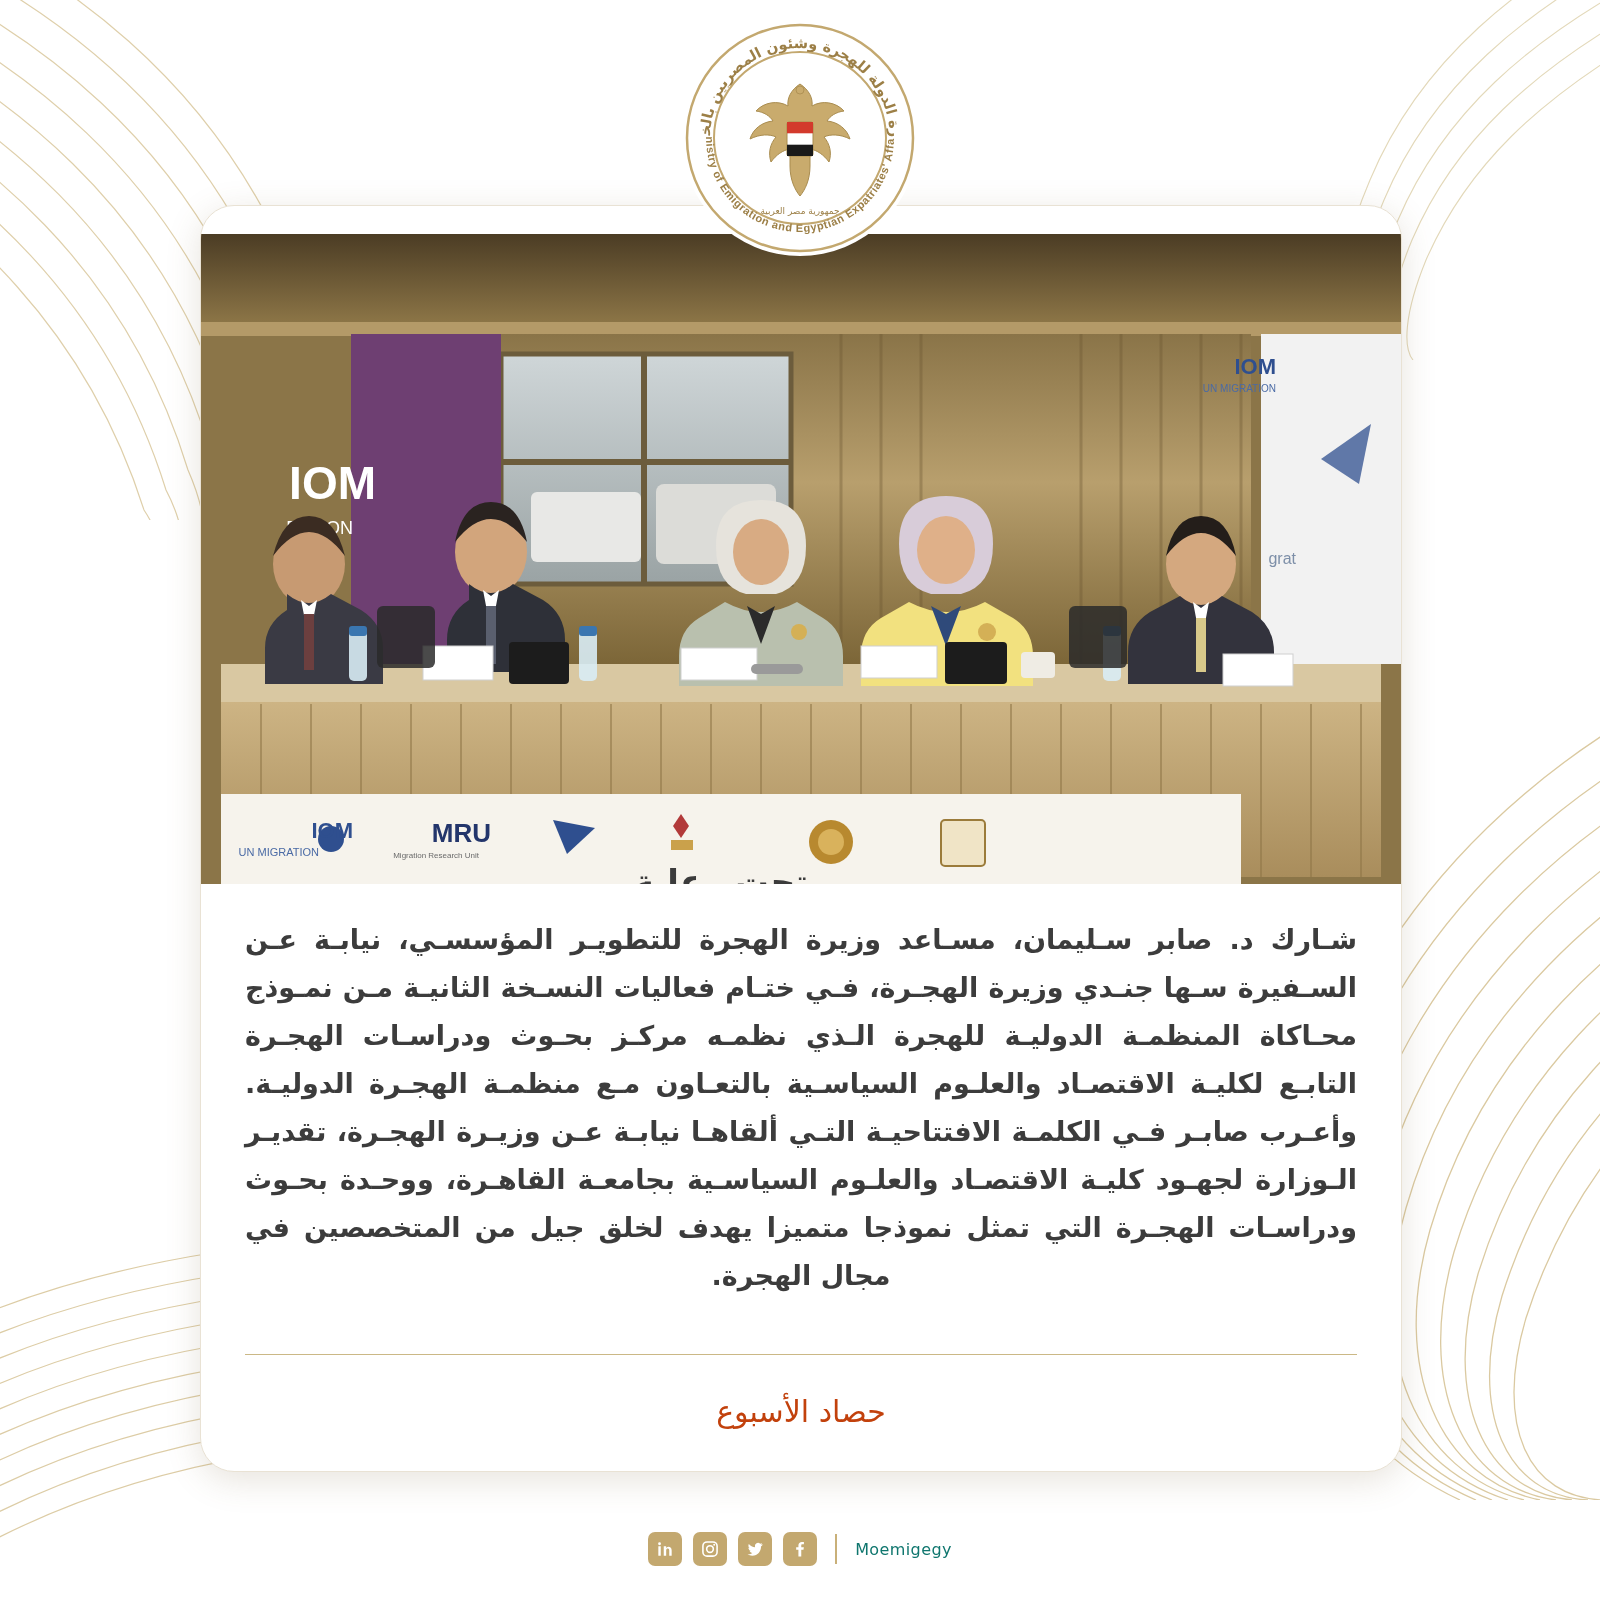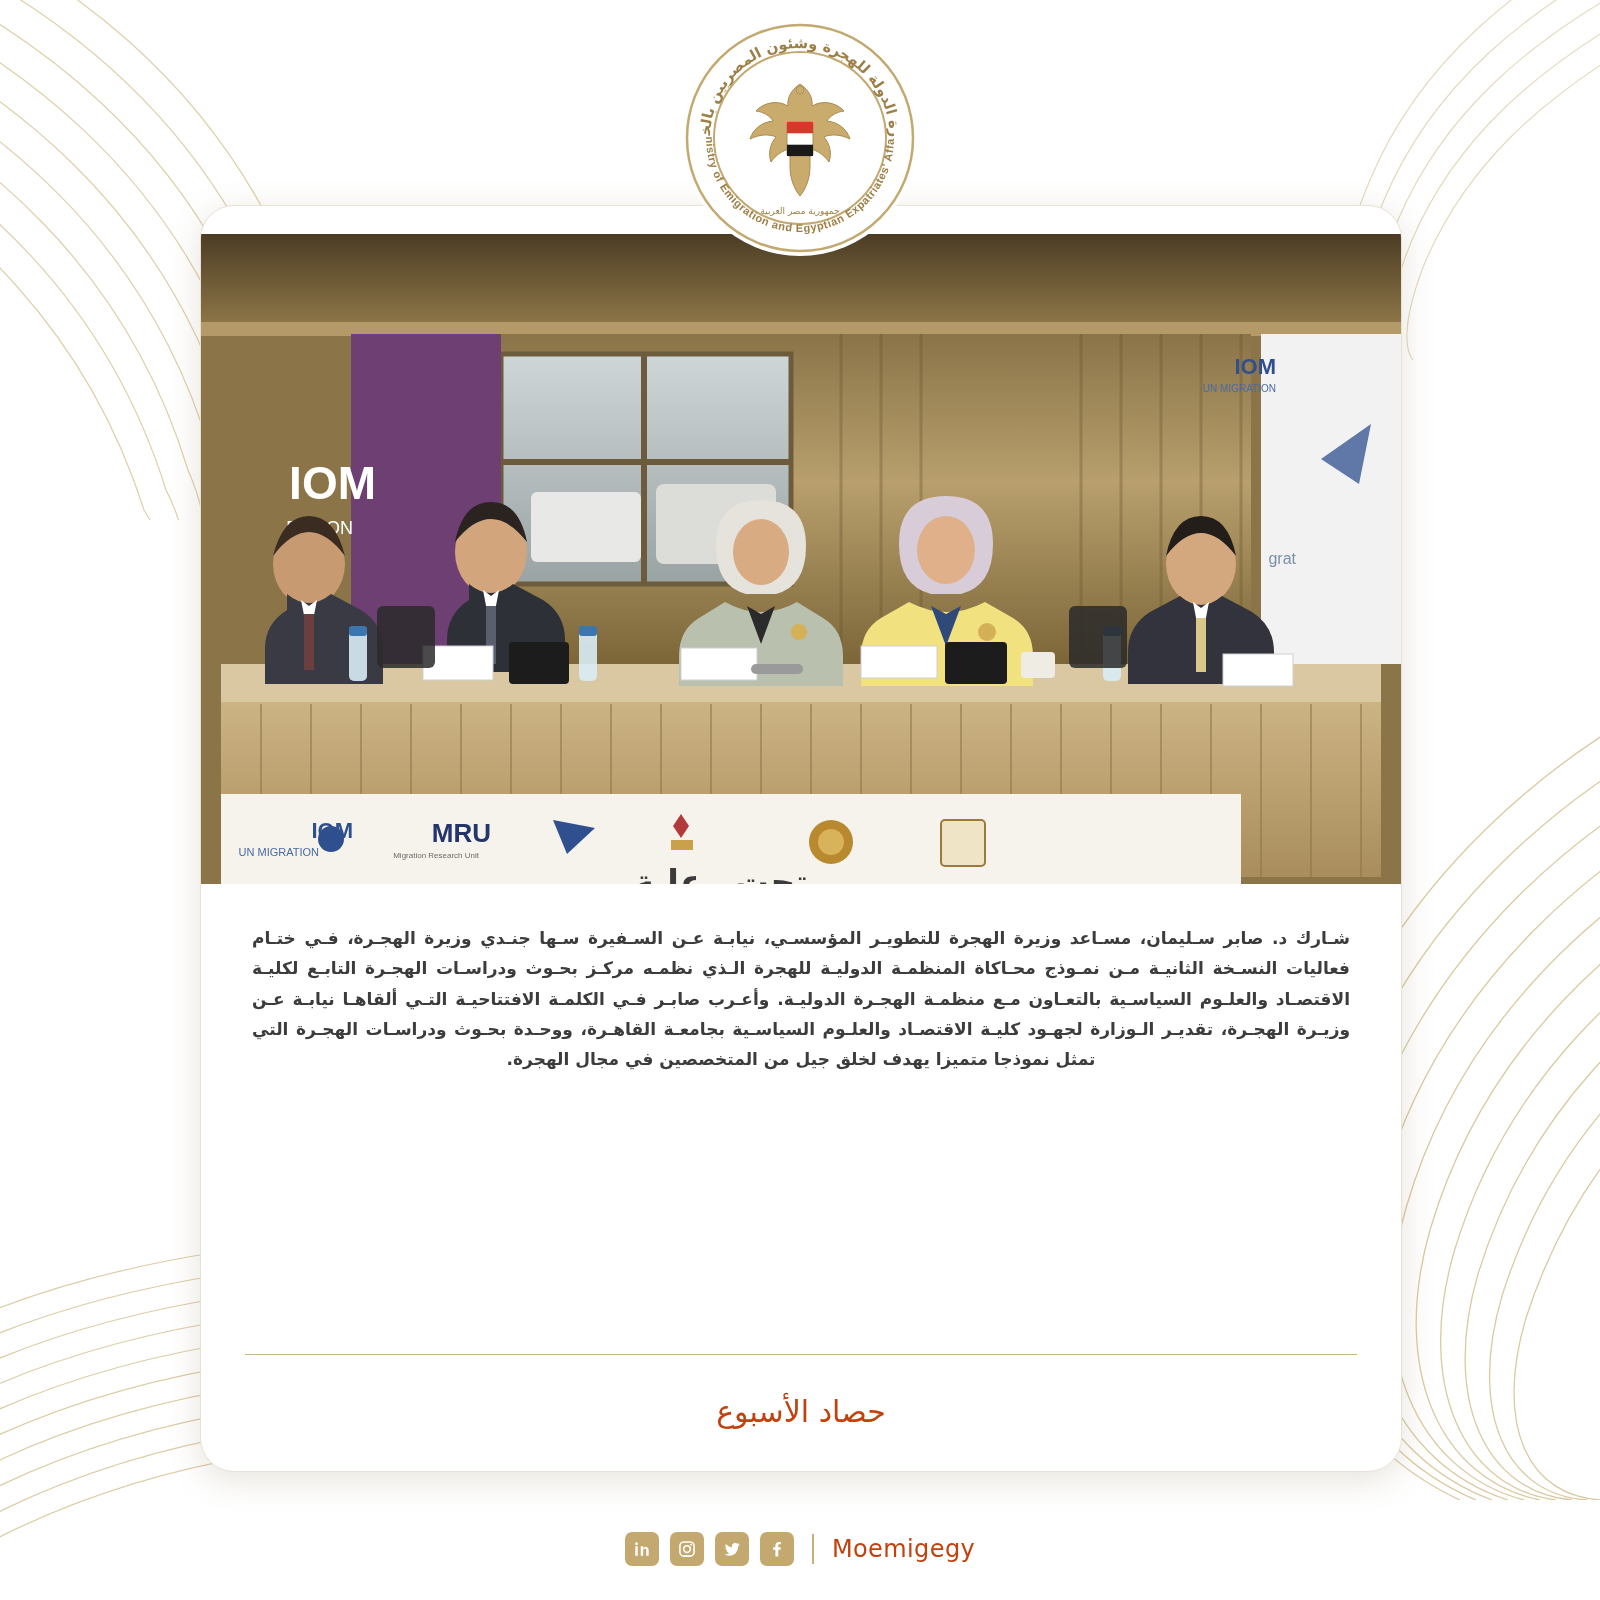--- a/index.html
+++ b/index.html
@@ -72,23 +72,23 @@
   
   .article {
     position: absolute;
     left: 0;
     right: 0;
     top: 690px;
     padding: 20px 44px 0 44px;
     box-sizing: border-box;
   }
   .article p {
-    margin: 7px;
+    margin: 0;
     color: #3c3c3c;
-    font-size: 17px;
+    font-size: 27px;
     line-height: 1.78;
     font-weight: bold;
     text-align: justify;
     text-align-last: center;
     direction: rtl;
     letter-spacing: 0px;
   }
 
   .divider {
     position: absolute;
@@ -115,22 +115,22 @@
     left: 0;
     right: 0;
     bottom: 34px;
     display: flex;
     align-items: center;
     justify-content: center;
     gap: 18px;
     z-index: 10;
   }
   .handle {
-    color: #c2410c;
-    font-size: 24px;
+    color: #0f766e;
+    font-size: 16px;
     letter-spacing: .4px;
     direction: ltr;
   }
   .sep {
     width: 2px;
     height: 30px;
     background: #c9b079;
   }
   .social {
     display: flex;

